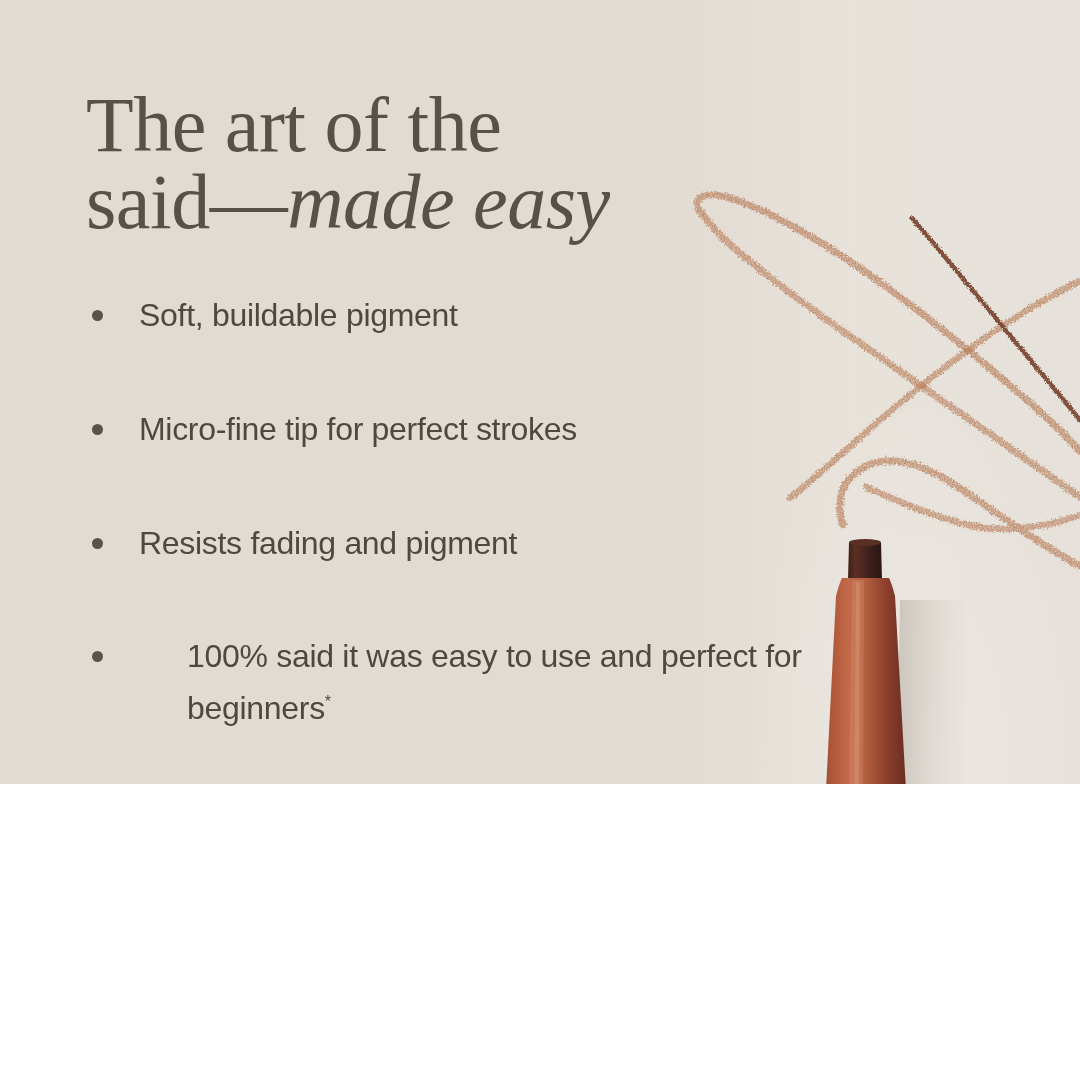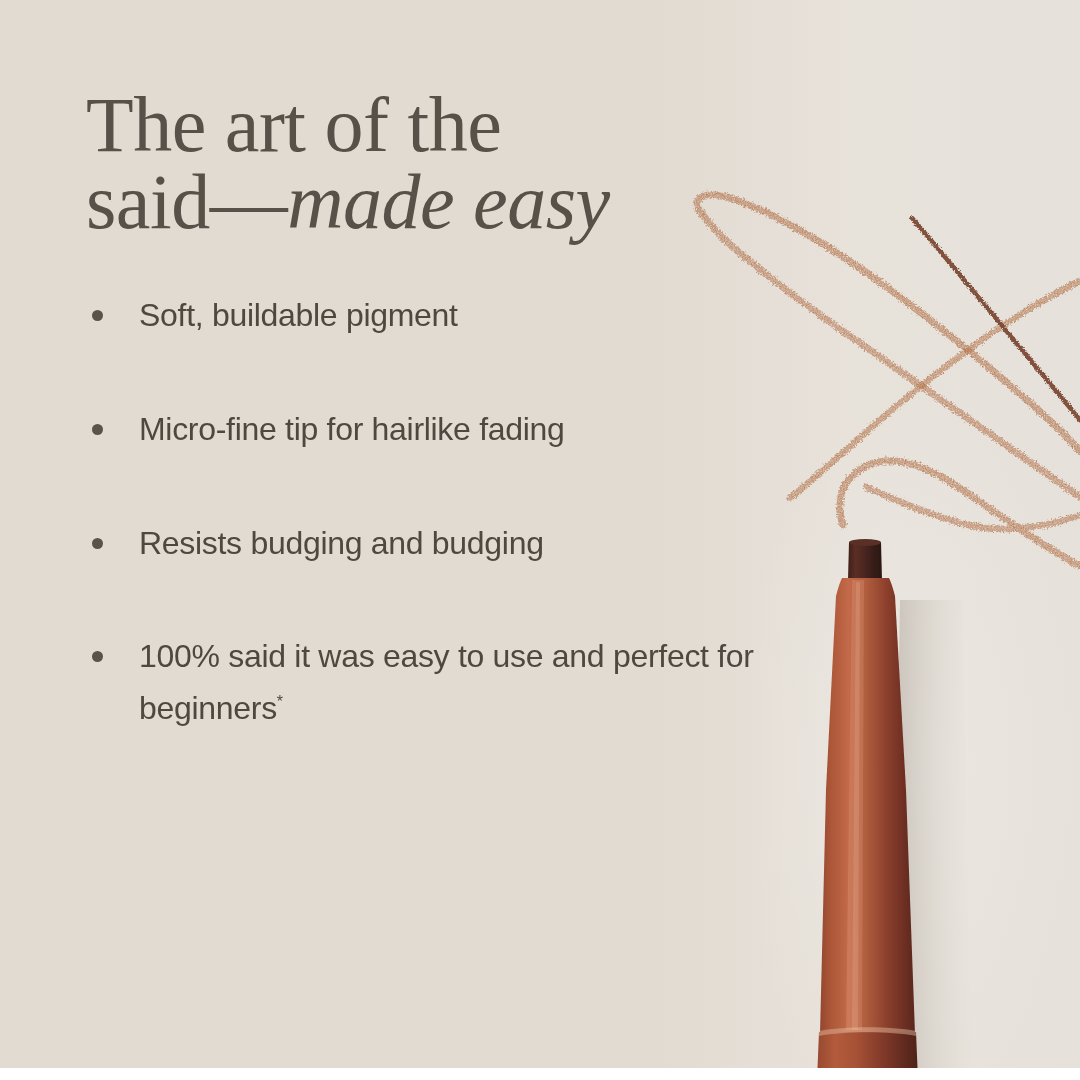--- a/index.html
+++ b/index.html
@@ -9,21 +9,21 @@
   body {
     width: 1080px;
     height: 1080px;
     overflow: hidden;
     font-family: "Liberation Sans", sans-serif;
   }
 
   #stage {
     position: relative;
     width: 1080px;
-    height: 1068px;
+    height: 784px;
     background: #e2dbd2;
     overflow: hidden;
   }
 
   
   .bg-haze {
     position: absolute;
     top: 0;
     right: 0;
     width: 420px;
@@ -68,21 +68,21 @@
     left: 86px;
     top: 290px;
     width: 720px;
   }
   .bullet-row {
     position: relative;
     display: flex;
     align-items: flex-start;
     margin-bottom: 62px;
   }
-  .bullet-row:last-child { margin-bottom: 0; }
+  .bullet-row:last-child { margin-bottom: 0; gap: 48px; }
 
   .bullet-dot {
     flex: 0 0 auto;
     width: 11px;
     height: 11px;
     border-radius: 50%;
     background: #5a534a;
     margin-top: 20px;
     margin-left: 6px;
   }
@@ -253,26 +253,26 @@
 
   <ul class="bullets" style="list-style:none;margin:0;padding:0;">
 
     <li class="bullet-row">
       <span class="bullet-dot"></span>
       <span class="bullet-text">Soft, buildable pigment</span>
     </li>
 
     <li class="bullet-row">
       <span class="bullet-dot"></span>
-      <span class="bullet-text">Micro-fine tip for hairlike fading</span>
-    </li>
-
-    <li class="bullet-row">
-      <span class="bullet-dot"></span>
-      <span class="bullet-text">Resists budging and budging</span>
+      <span class="bullet-text">Micro-fine tip for perfect strokes</span>
+    </li>
+
+    <li class="bullet-row">
+      <span class="bullet-dot"></span>
+      <span class="bullet-text">Resists fading and pigment</span>
     </li>
 
     <li class="bullet-row">
       <span class="bullet-dot"></span>
       <span class="bullet-text"><span>100% said it was easy to use and perfect for beginners</span><span class="sup">*</span></span>
     </li>
 
   </ul>
 
 </div>

